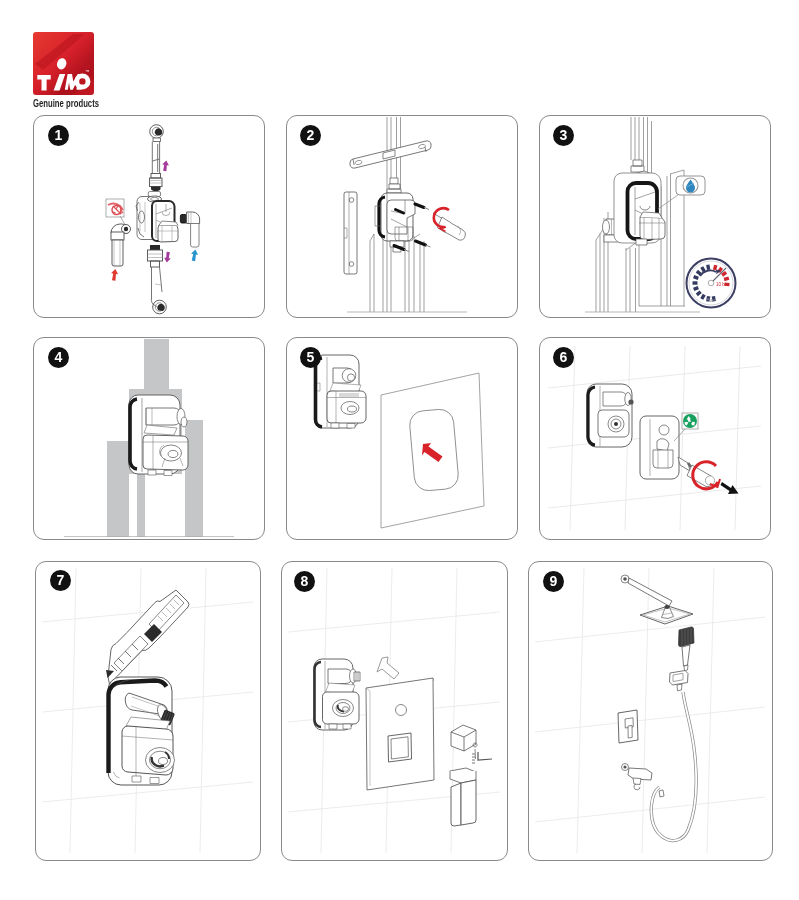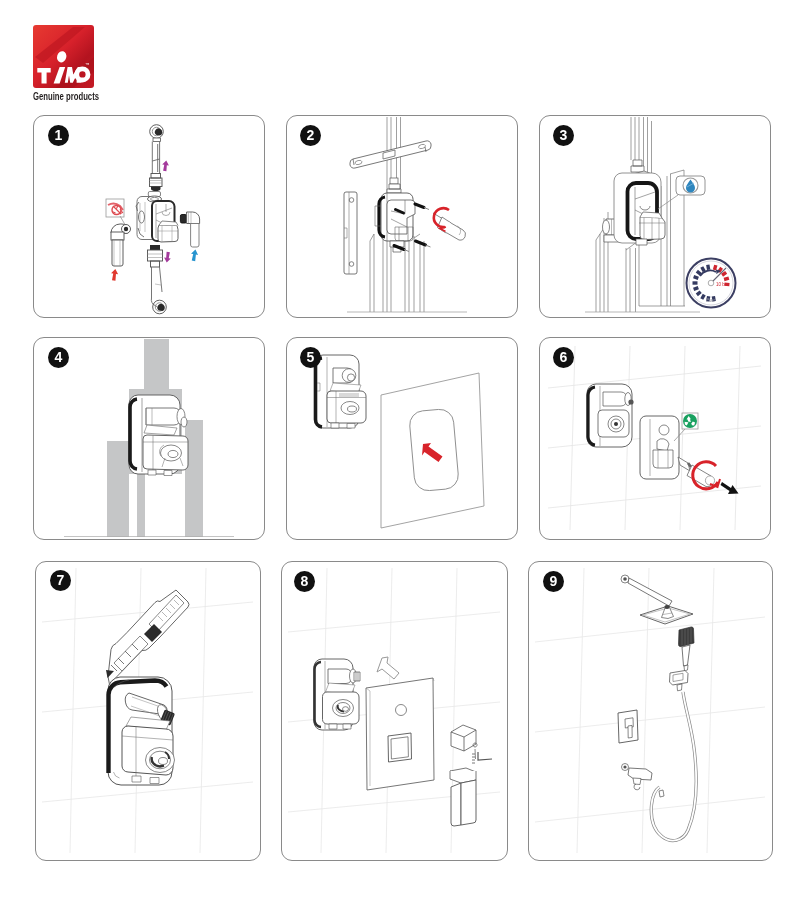--- a/index.html
+++ b/index.html
@@ -5,21 +5,21 @@
 html,body{margin:0;padding:0;background:#fff;width:799px;height:900px;overflow:hidden;}
 body{font-family:"Liberation Sans", sans-serif;position:relative;}
 .panel{position:absolute;border:1.6px solid #8a8a8a;border-radius:11px;background:#fff;box-sizing:border-box;}
 .num{position:absolute;width:21px;height:21px;border-radius:50%;background:#111;color:#fff;
  font-size:14px;font-weight:bold;text-align:center;line-height:21px;}
 svg{position:absolute;left:0;top:0;}
 </style>
 </head>
 <body>
 
-<div style="position:absolute;left:33px;top:25px;width:61px;height:63px;">
+<div style="position:absolute;left:33px;top:32px;width:61px;height:63px;">
 <svg width="61" height="63" viewBox="0 0 61 63">
 <defs>
 <linearGradient id="lg" x1="0" y1="0" x2="1" y2="1">
 <stop offset="0" stop-color="#e73a31"></stop>
           <stop offset="0.45" stop-color="#d7212b"></stop>
 <stop offset="0.7" stop-color="#b3131f"></stop>
           <stop offset="1" stop-color="#c41a24"></stop>
 </linearGradient>
 </defs>
 <rect x="0" y="0" width="61" height="63" rx="3" fill="url(#lg)"></rect>

